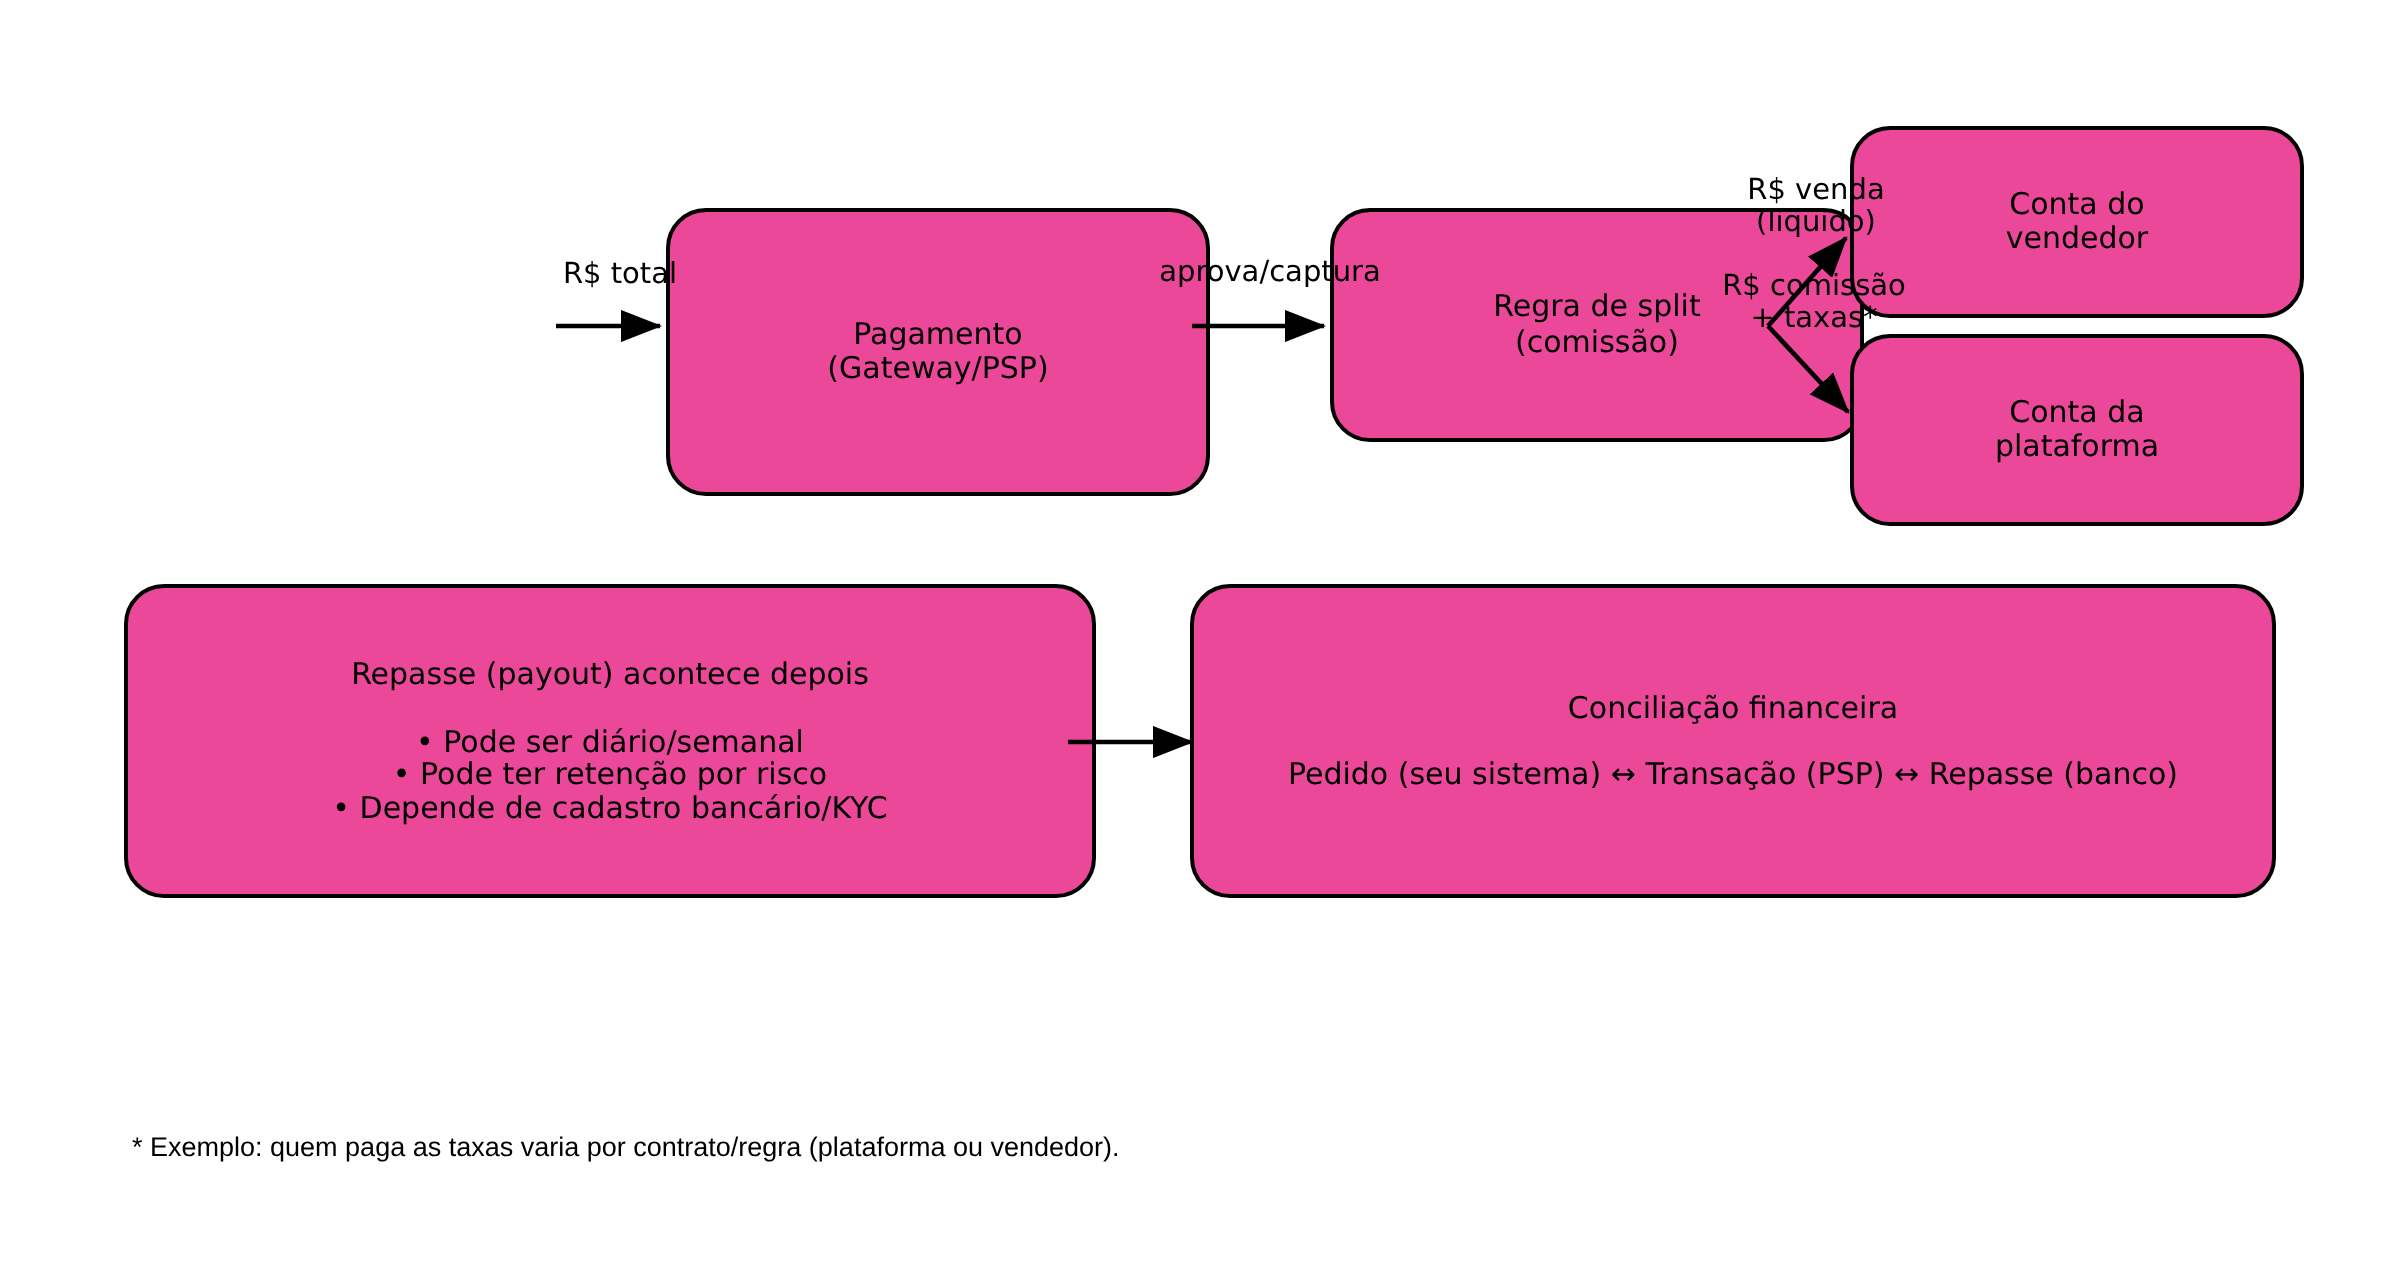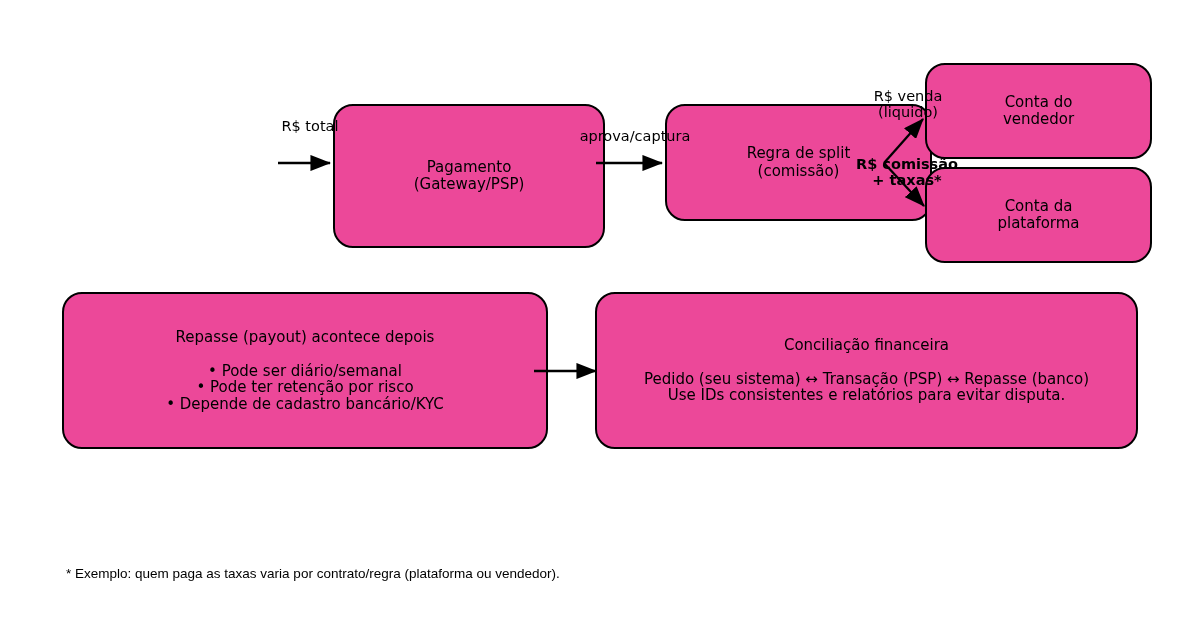--- a/index.html
+++ b/index.html
@@ -49,24 +49,24 @@
     pointer-events: none;
   }
   .edge-label {
     position: absolute;
     transform: translate(-50%, -50%);
     font-size: 14.5px;
     line-height: 15.5px;
     text-align: center;
     white-space: nowrap;
   }
-  #label-total   { left: 310px; top: 127px; }
+  #label-total   { left: 310px; top: 138px; }
   #label-aprova  { left: 635px; top: 137px; }
   #label-venda   { left: 908px; top: 104px; }
-  #label-comissao{ left: 907px; top: 172px; font-weight: bold; }
+  #label-comissao{ left: 907px; top: 152px; }
 
   .footnote {
     position: absolute;
     left: 66px;
     top: 566px;
     font-family: "Liberation Sans", sans-serif;
     font-size: 13.5px;
     color: #000000;
     white-space: nowrap;
   }
@@ -102,21 +102,20 @@
     <div class="spacer"></div>
     <div class="bullet-line">• Pode ser diário/semanal</div>
     <div class="bullet-line">• Pode ter retenção por risco</div>
     <div class="bullet-line">• Depende de cadastro bancário/KYC</div>
   </div>
 
   <div class="node" id="node-conciliacao">
     <div>Conciliação financeira</div>
     <div class="spacer"></div>
     <div class="body-line">Pedido (seu sistema) ↔ Transação (PSP) ↔ Repasse (banco)</div>
-    <div class="body-line">Use IDs consistentes e relatórios para evitar disputa.</div>
   </div>
 
   <svg class="arrow-layer" viewBox="0 0 1200 639" xmlns="http://www.w3.org/2000/svg">
     <defs>
       <marker id="arrowhead" markerWidth="9" markerHeight="7" refX="8.5" refY="3.5" orient="auto">
         <path d="M0,0 L9,3.5 L0,7 Z" fill="#000000"></path>
       </marker>
     </defs>
     <line x1="278" y1="163" x2="330" y2="163" stroke="#000000" stroke-width="2.3" marker-end="url(#arrowhead)"></line>
     <line x1="596" y1="163" x2="662" y2="163" stroke="#000000" stroke-width="2.3" marker-end="url(#arrowhead)"></line>

